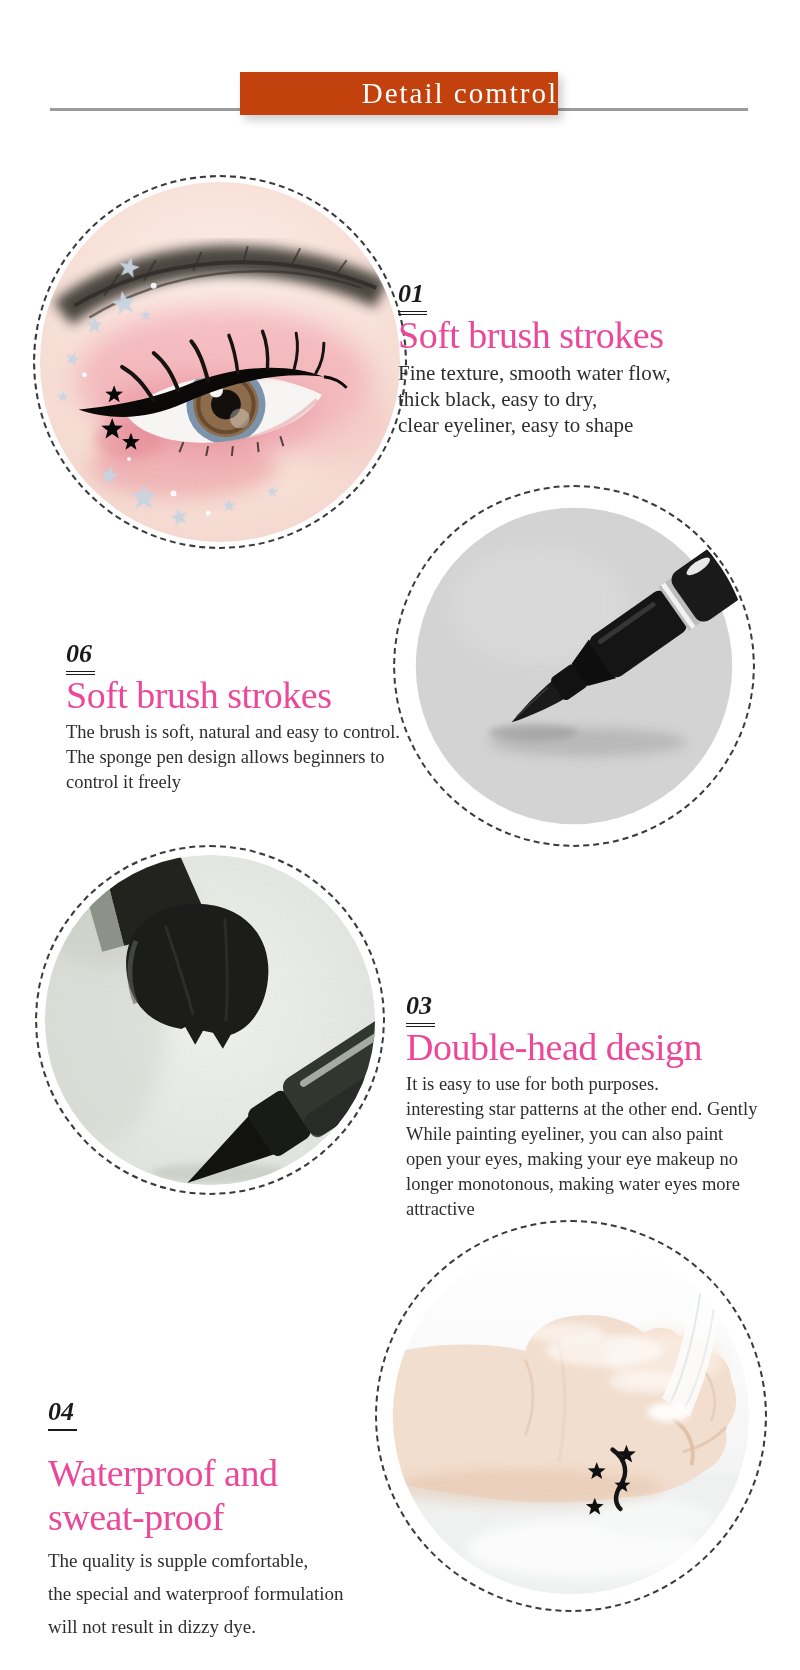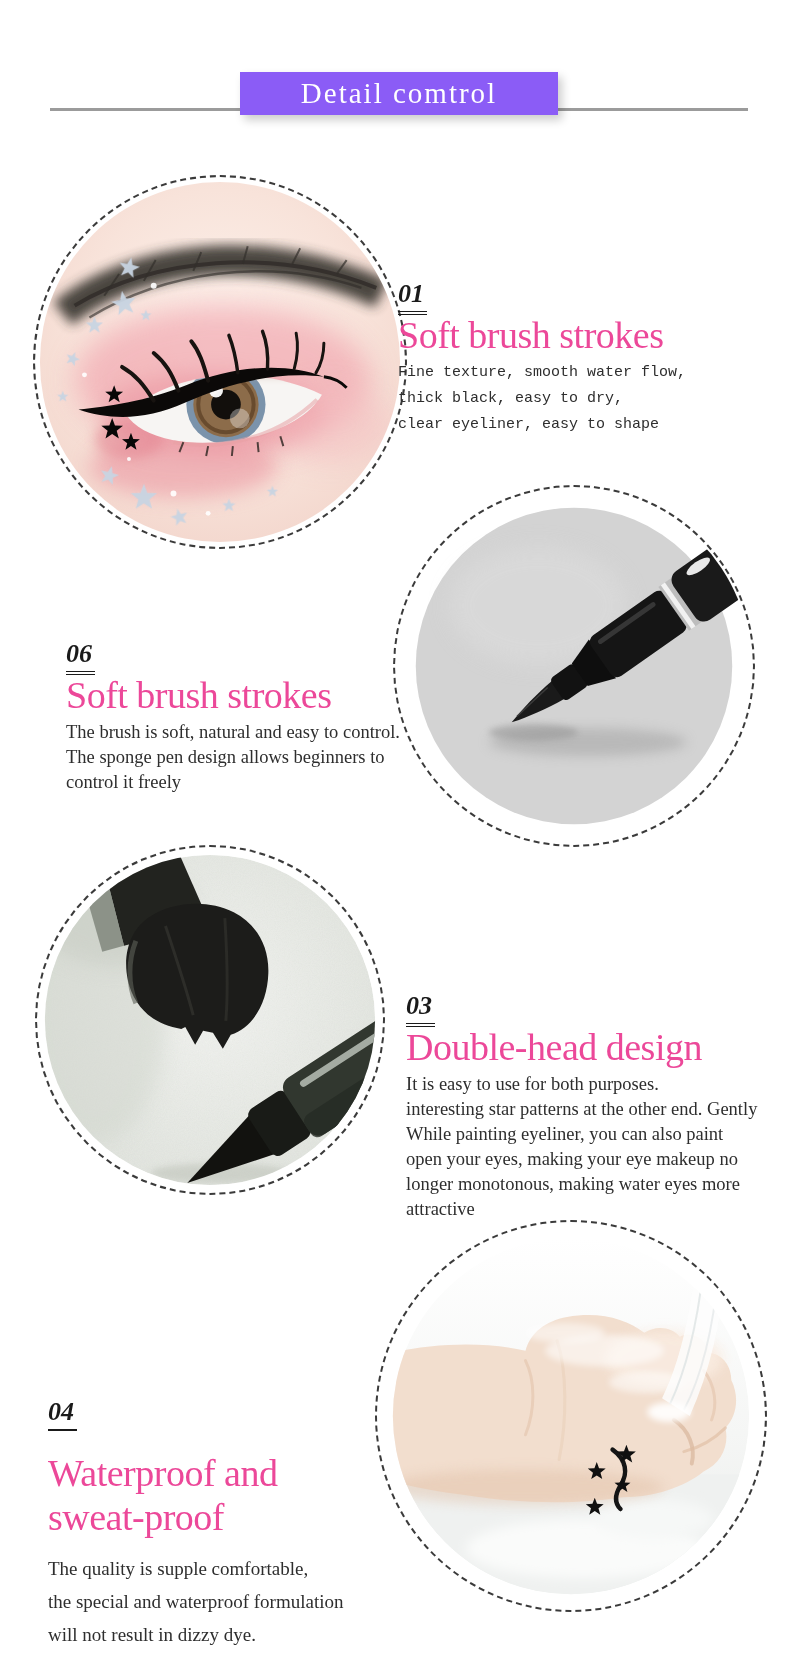--- a/index.html
+++ b/index.html
@@ -1,43 +1,43 @@
 <!DOCTYPE html>
 <html><head>
 <meta charset="utf-8">
 <style>
   html,body{margin:0;padding:0;background:#fff;}
   .page{position:relative;width:800px;height:1670px;margin:0 auto;background:#fff;overflow:hidden;
         font-family:"Liberation Serif","DejaVu Serif",serif;color:#222;}
   
   .rule{position:absolute;left:50px;top:108px;width:698px;height:3px;background:#9b9b9b;}
-  .banner{position:absolute;left:240px;top:72px;width:318px;height:43px;background:#8b5cf6;
-          display:flex;align-items:center;justify-content:center;box-shadow:4px 5px 9px rgba(0,0,0,.20);}
+  .banner{position:absolute;left:240px;top:72px;width:318px;height:43px;background:#c2410c;
+          display:flex;align-items:center;justify-content:flex-end;box-shadow:4px 5px 9px rgba(0,0,0,.20);}
   .banner span{color:#fff;font-size:29px;letter-spacing:2px;}
   
   .photo{position:absolute;border:2px dashed #3a3a3a;border-radius:50%;background:#fff;overflow:hidden;box-sizing:border-box;}
   .photo svg{position:absolute;left:0;top:0;width:100%;height:100%;display:block;}
   .p1{left:33px;top:175px;width:374px;height:374px;}
   .p2{left:393px;top:485px;width:362px;height:362px;}
   .p3{left:35px;top:845px;width:350px;height:350px;}
   .p4{left:375px;top:1220px;width:392px;height:392px;}
   
   .tblock{position:absolute;}
   .t1{left:398px;top:280px;width:330px;}
   .t2{left:66px;top:640px;width:340px;}
   .t3{left:406px;top:992px;width:380px;}
   .t4{left:48px;top:1398px;width:322px;}
   .num{display:inline-block;font-size:26px;font-weight:bold;font-style:italic;color:#1a1a1a;
        line-height:1.1;padding:0 3px 2px 0;margin-bottom:0;}
   .dbl{border-bottom:4px double #1a1a1a;}
   .sgl{border-bottom:2px solid #1a1a1a;margin-bottom:20px;}
   .hd{margin:0 0 4px 0;font-size:38px;font-weight:normal;color:#ec4899;line-height:1.1;letter-spacing:-0.5px;}
-  .t4 .hd{line-height:1.17;margin-bottom:12px;}
+  .t4 .hd{line-height:1.17;margin-bottom:4px;}
   .body .ln{white-space:nowrap;color:#2e2e2e;}
-  .b1 .ln{font-size:15px;line-height:26px;font-family:Liberation Mono, monospace;}
+  .b1 .ln{font-size:21px;line-height:26px;}
   .b2 .ln{font-size:18.5px;line-height:25px;}
   .b3 .ln{font-size:18.5px;line-height:25px;}
   .b4 .ln{font-size:19px;line-height:33px;}
 </style>
 </head>
 <body>
 
 <svg width="0" height="0" style="position:absolute" aria-hidden="true">
   <defs>
     <path id="star5" d="M0,-10 L2.47,-3.4 L9.51,-3.09 L3.99,1.3 L5.88,8.09 L0,4.2 L-5.88,8.09 L-3.99,1.3 L-9.51,-3.09 L-2.47,-3.4 Z"></path>

